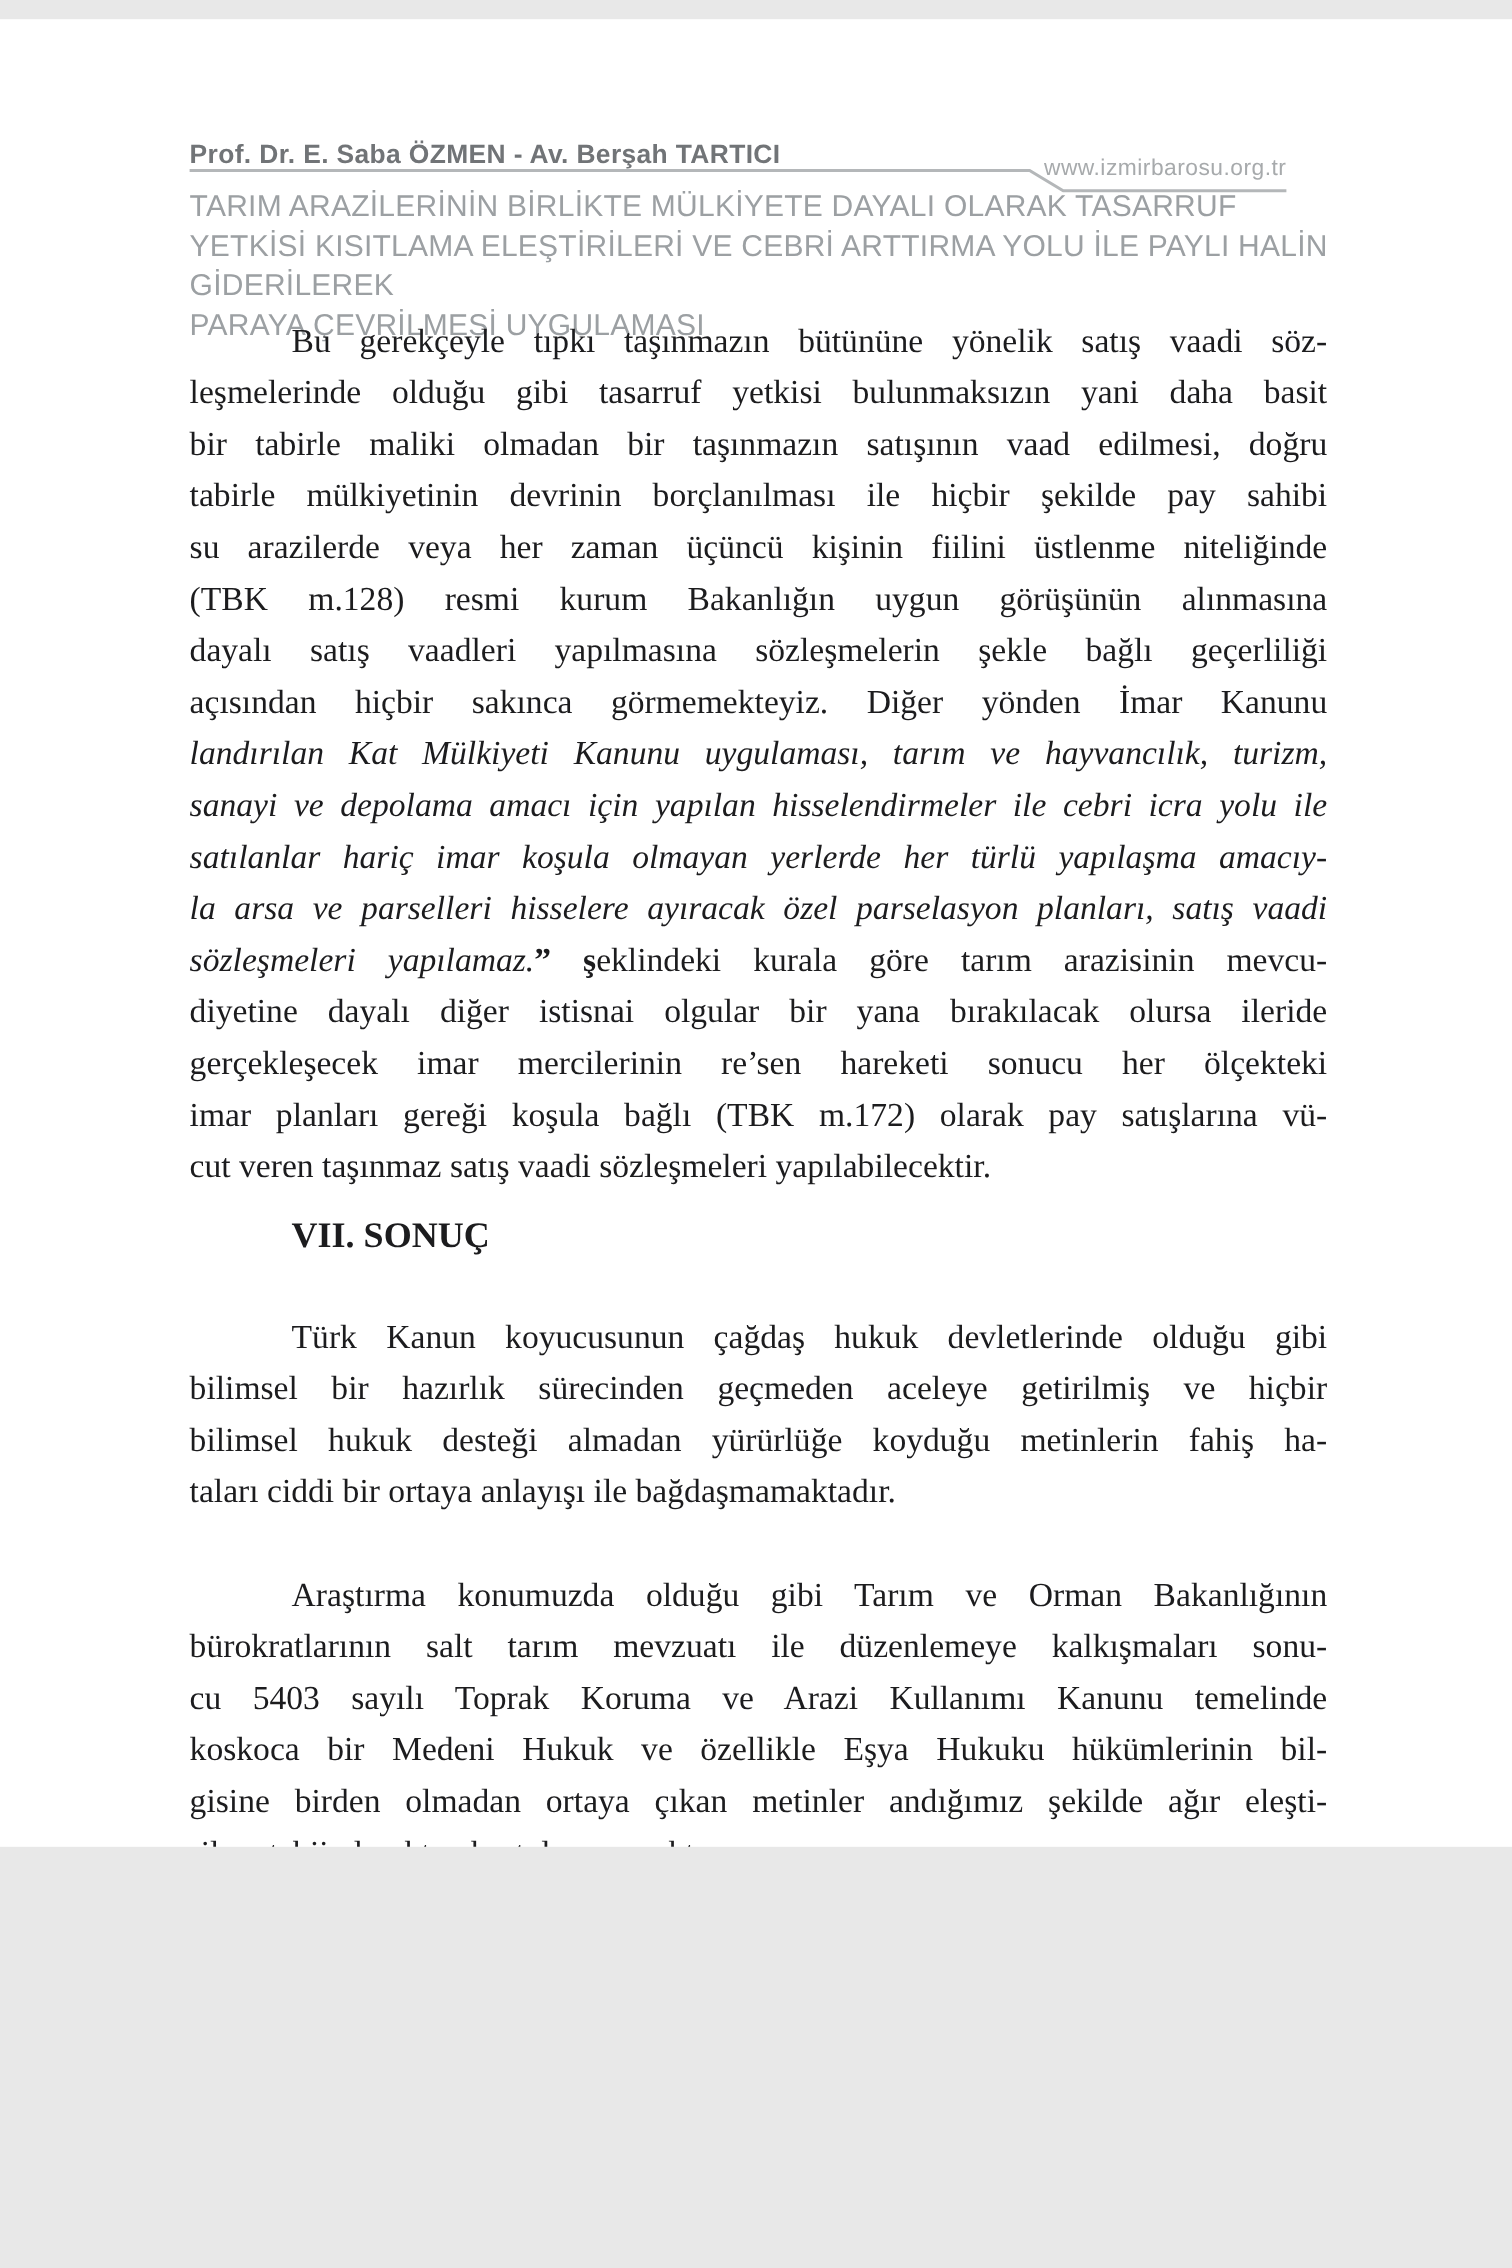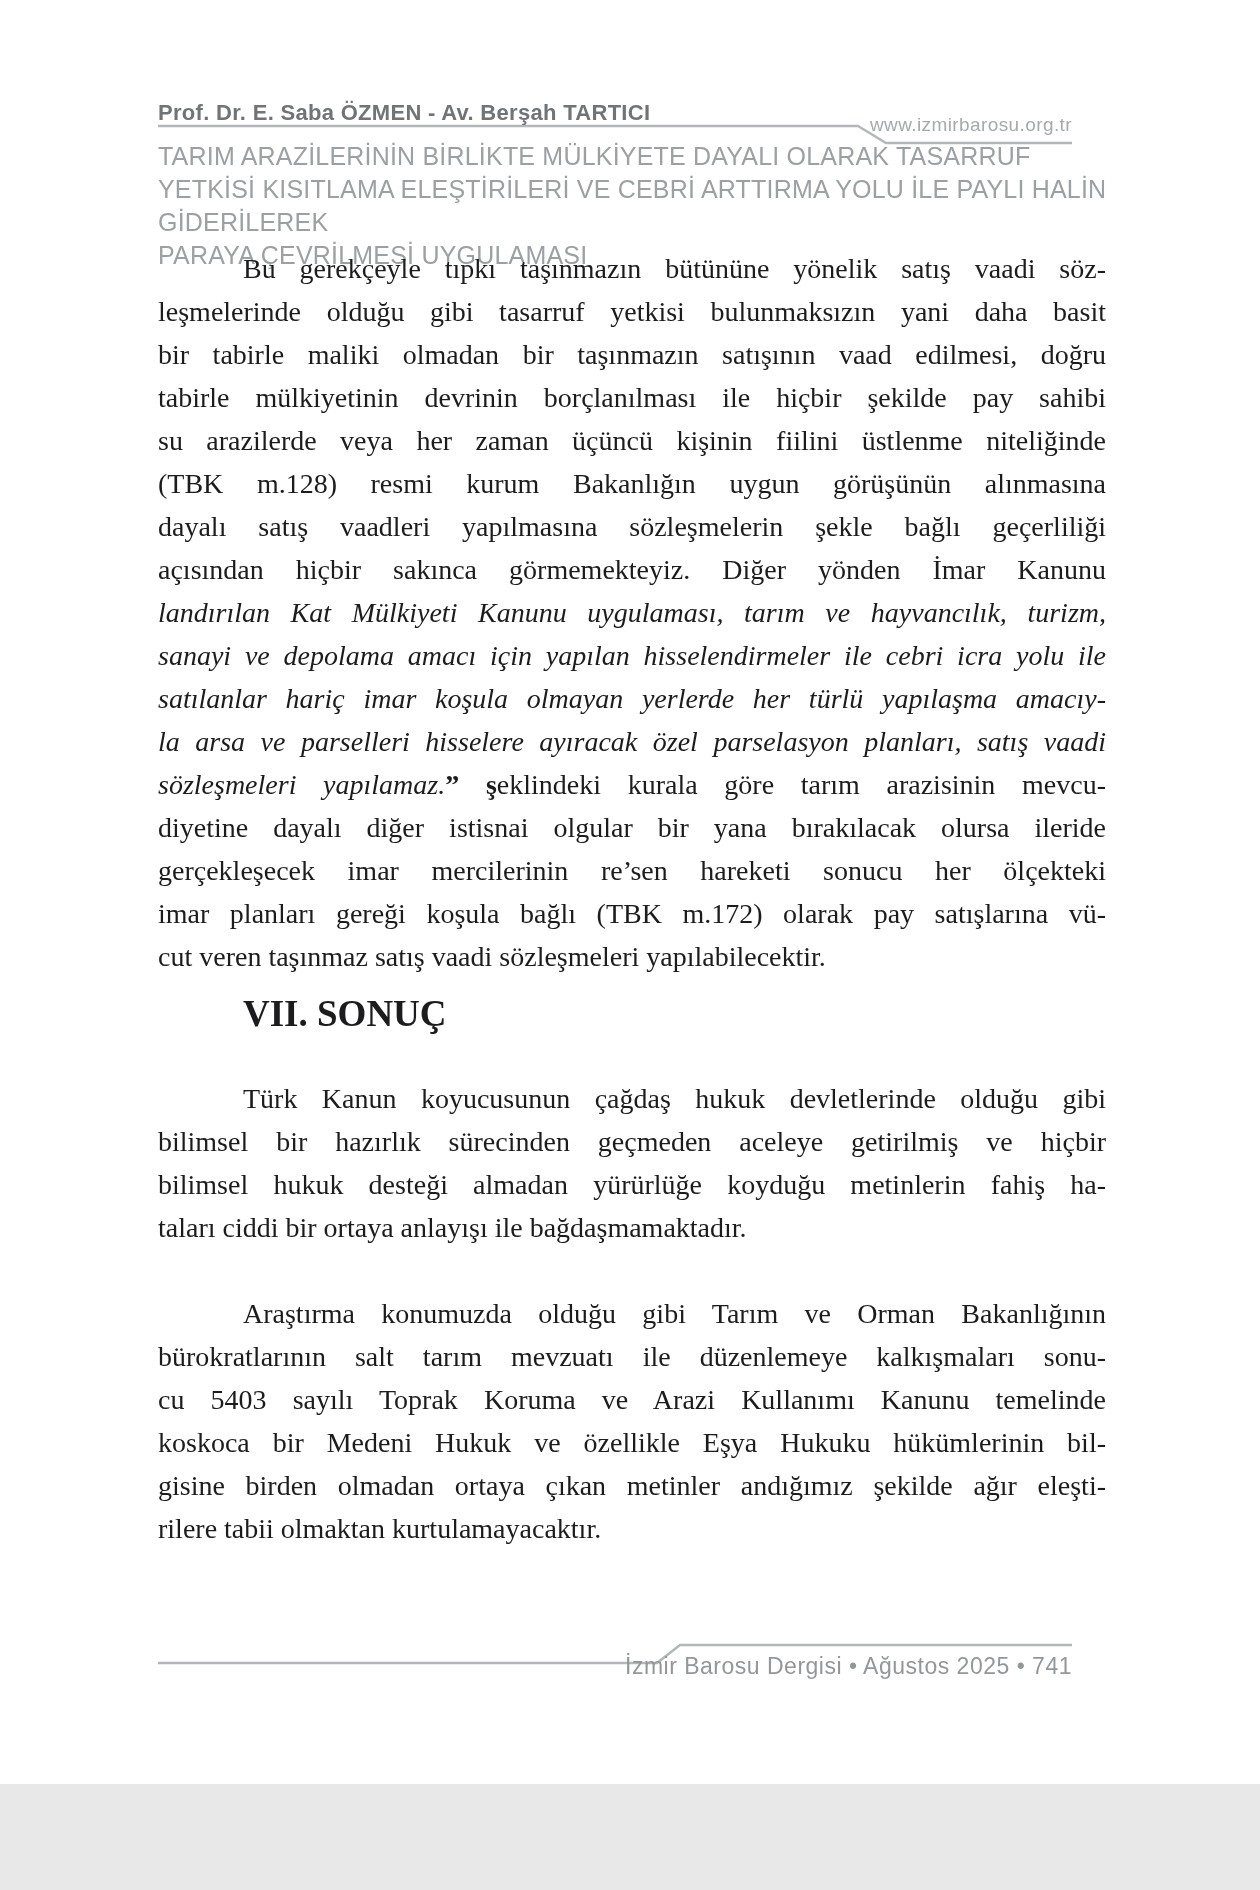--- a/index.html
+++ b/index.html
@@ -1,21 +1,21 @@
 <!DOCTYPE html>
 <html lang="tr" style="--ink: #1c1c1e; --gray-author: #717477; --gray-title: #9ca0a3; --gray-url: #a7aaac; --gray-footer: #94979a; --rule: #b4b7b9;"><head>
 <meta charset="utf-8">
 <title>İzmir Barosu Dergisi - s.741</title>
 <style>
   html,body{margin:0;padding:0;background:#e8e8e8;}
   .page{
     position:relative;
-    width:1260px;height:1784px;
+    width:1260px;height:1523px;
     background:#ffffff;
-    margin:0 auto;
+    margin:16px auto;
     font-family:"Liberation Serif", serif;
     overflow:hidden;
   }
   .rules{position:absolute;left:0;top:0;pointer-events:none;}
   .rule{stroke:var(--rule,#b4b7b9);stroke-width:2.5;fill:none;}
   .author{
     position:absolute;left:158px;top:100px;
     font-family:"Liberation Sans", sans-serif;
     font-weight:bold;font-size:22px;letter-spacing:.3px;
     color:var(--gray-author,#717477);
@@ -47,21 +47,21 @@
     hyphens:none;
     overflow:visible;
     font-family:Liberation Serif, serif;
   }
   .line.indent{padding-left:85px;}
   .line.last{text-align-last:left;}
   .seg-i{font-style:italic;}
   .seg-b{font-weight:bold;}
   .seg-bi{font-weight:bold;font-style:italic;}
   .heading{
-    font-weight:bold;font-size:37px;line-height:43px;
+    font-weight:bold;font-size:30px;line-height:43px;
     padding-left:85px;margin-top:14px;margin-bottom:42px;
   }
   .p-gap{margin-top:43px;}
   .footer-text{
     position:absolute;top:1653px;right:188px;
     font-family:"Liberation Sans", sans-serif;
     font-size:23px;letter-spacing:.5px;
     color:var(--gray-footer,#94979a);
   }
 </style>

